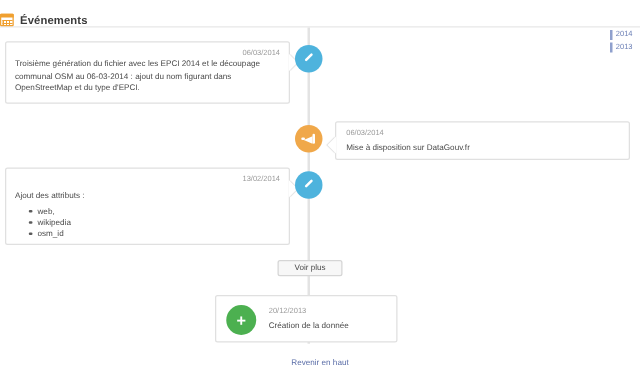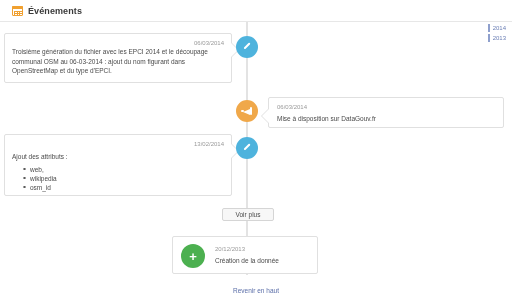--- a/index.html
+++ b/index.html
@@ -18,23 +18,23 @@
   }
 
   
   .header {
     position: absolute;
     left: 0;
     top: 0;
     width: 512px;
     height: 22px;
     box-sizing: border-box;
-    padding-left: 12px;
-    display: flex;
-    align-items: center;
+    padding-left: 0;
+    display: flex;
+    align-items: flex-end;
     border-bottom: 1px solid #e7e7e7;
   }
   .cal-icon {
     width: 11px;
     height: 11px;
     position: relative;
     margin-right: 5px;
     flex: none;
   }
   .cal-icon .cal-body {

